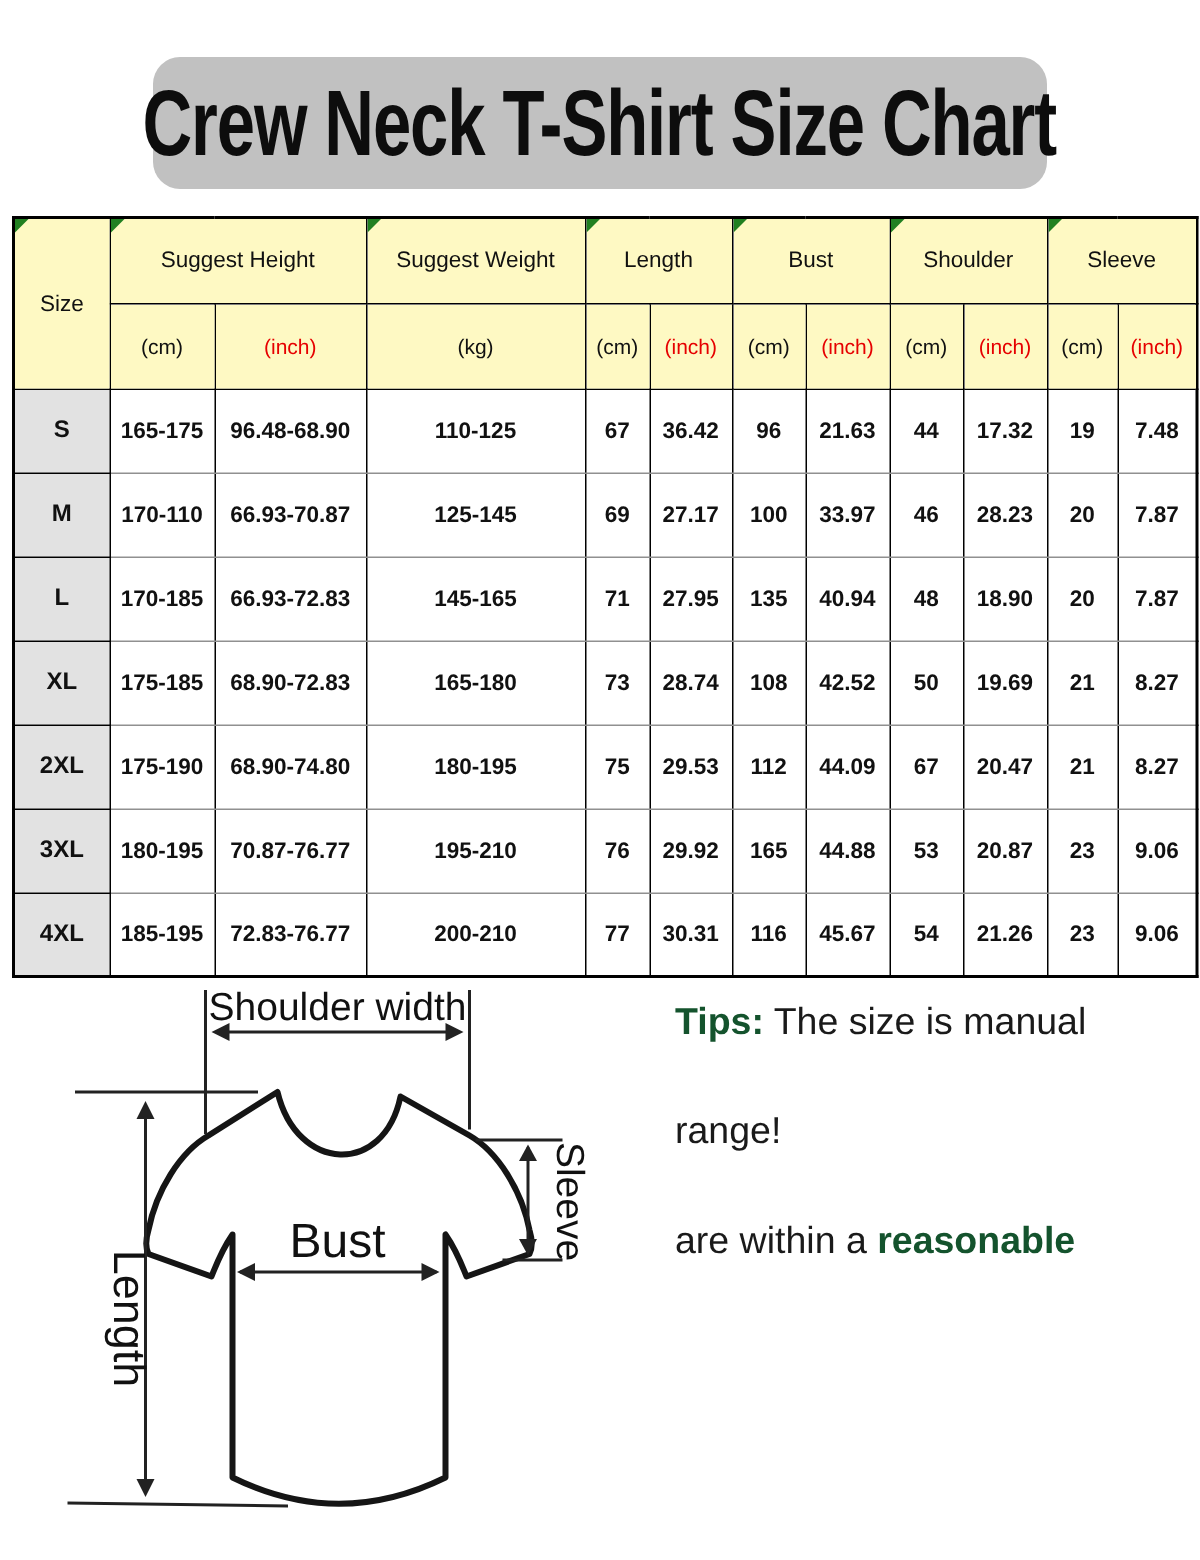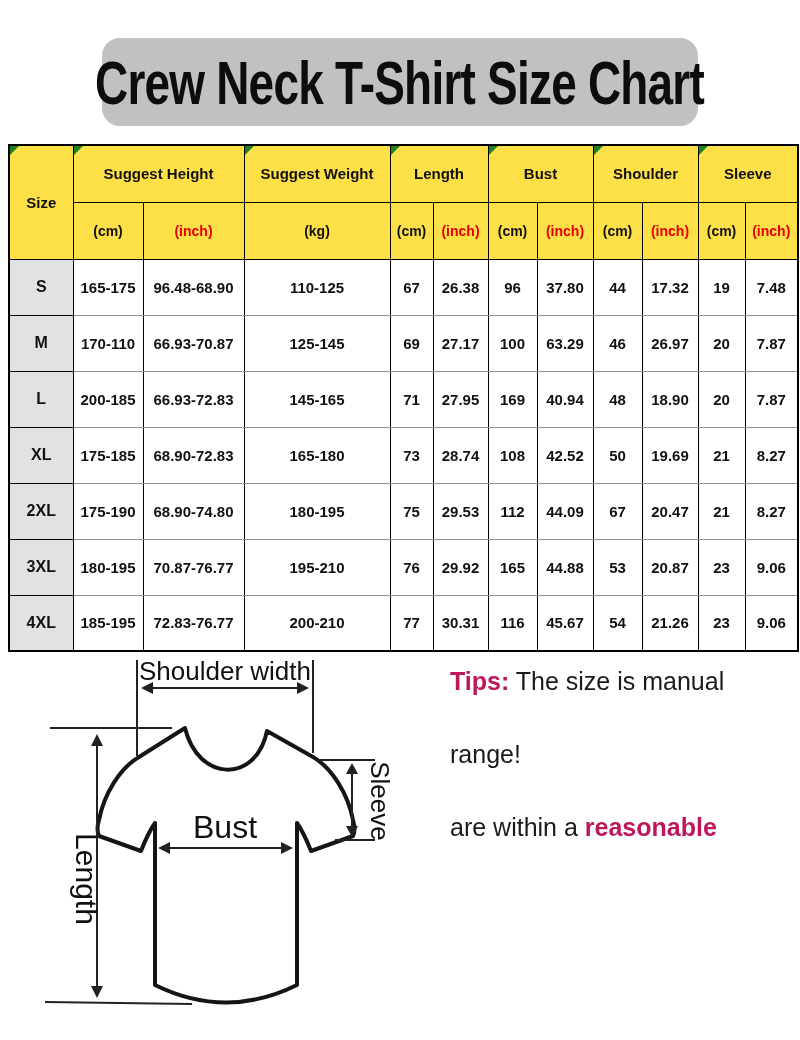--- a/index.html
+++ b/index.html
@@ -25,22 +25,22 @@
   table.size-chart {
     border-collapse:collapse; table-layout:fixed;
     margin:18px 0 0 8px; border:2px solid #000;
   }
   .size-chart th, .size-chart td {
     text-align:center; vertical-align:middle; padding:0; overflow:hidden;
   }
   .size-chart thead tr { height:57px; }
   .size-chart tbody tr { height:56px; }
   .size-chart thead th {
-    background:#fde047; border:1px solid #000;
-    font-size:15px; font-weight:bold; position:relative;
+    background:#fef9c3; border:1px solid #000;
+    font-size:15px; font-weight:normal; position:relative;
   }
   .size-chart thead th.unit { font-size:14px; }
   .size-chart thead th.unit.red { color:#e60000; }
   .size-chart tbody th {
     background:#e2e2e2; border:1px solid #000;
     font-size:16px; font-weight:bold;
   }
   .size-chart tbody td {
     background:#fff; font-size:15px; font-weight:bold;
     border-left:1px solid #000; border-right:1px solid #000;
@@ -50,21 +50,21 @@
     position:absolute; top:0; left:0; width:0; height:0;
     border-top:9px solid #218021; border-right:9px solid transparent;
   }
 
   
   .bottom { display:flex; }
   .diagram { width:450px; }
   .diagram svg { display:block; margin-left:20px; }
   .tips { flex:1; padding:14px 28px 0 0; font-size:25px; line-height:30px; color:#1a1a1a; }
   .tips p { margin:0 0 43px 0; }
-  .tips .red { color:#be185d; font-weight:bold; }
+  .tips .red { color:#14532d; font-weight:bold; }
 </style>
 </head>
 <body>
 
 <div class="banner">
   <h1>Crew Neck T-Shirt Size Chart</h1>
 </div>
 
 <table class="size-chart">
     <colgroup>
@@ -105,50 +105,50 @@
         <th class="unit red">(inch)</th>
       </tr>
     </thead>
     <tbody>
       <tr>
         <th>S</th>
         <td>165-175</td>
         <td>96.48-68.90</td>
         <td>110-125</td>
         <td>67</td>
-        <td>26.38</td>
+        <td>36.42</td>
         <td>96</td>
-        <td>37.80</td>
+        <td>21.63</td>
         <td>44</td>
         <td>17.32</td>
         <td>19</td>
         <td>7.48</td>
       </tr>
       <tr>
         <th>M</th>
         <td>170-110</td>
         <td>66.93-70.87</td>
         <td>125-145</td>
         <td>69</td>
         <td>27.17</td>
         <td>100</td>
-        <td>63.29</td>
+        <td>33.97</td>
         <td>46</td>
-        <td>26.97</td>
+        <td>28.23</td>
         <td>20</td>
         <td>7.87</td>
       </tr>
       <tr>
         <th>L</th>
-        <td>200-185</td>
+        <td>170-185</td>
         <td>66.93-72.83</td>
         <td>145-165</td>
         <td>71</td>
         <td>27.95</td>
-        <td>169</td>
+        <td>135</td>
         <td>40.94</td>
         <td>48</td>
         <td>18.90</td>
         <td>20</td>
         <td>7.87</td>
       </tr>
       <tr>
         <th>XL</th>
         <td>175-185</td>
         <td>68.90-72.83</td>

